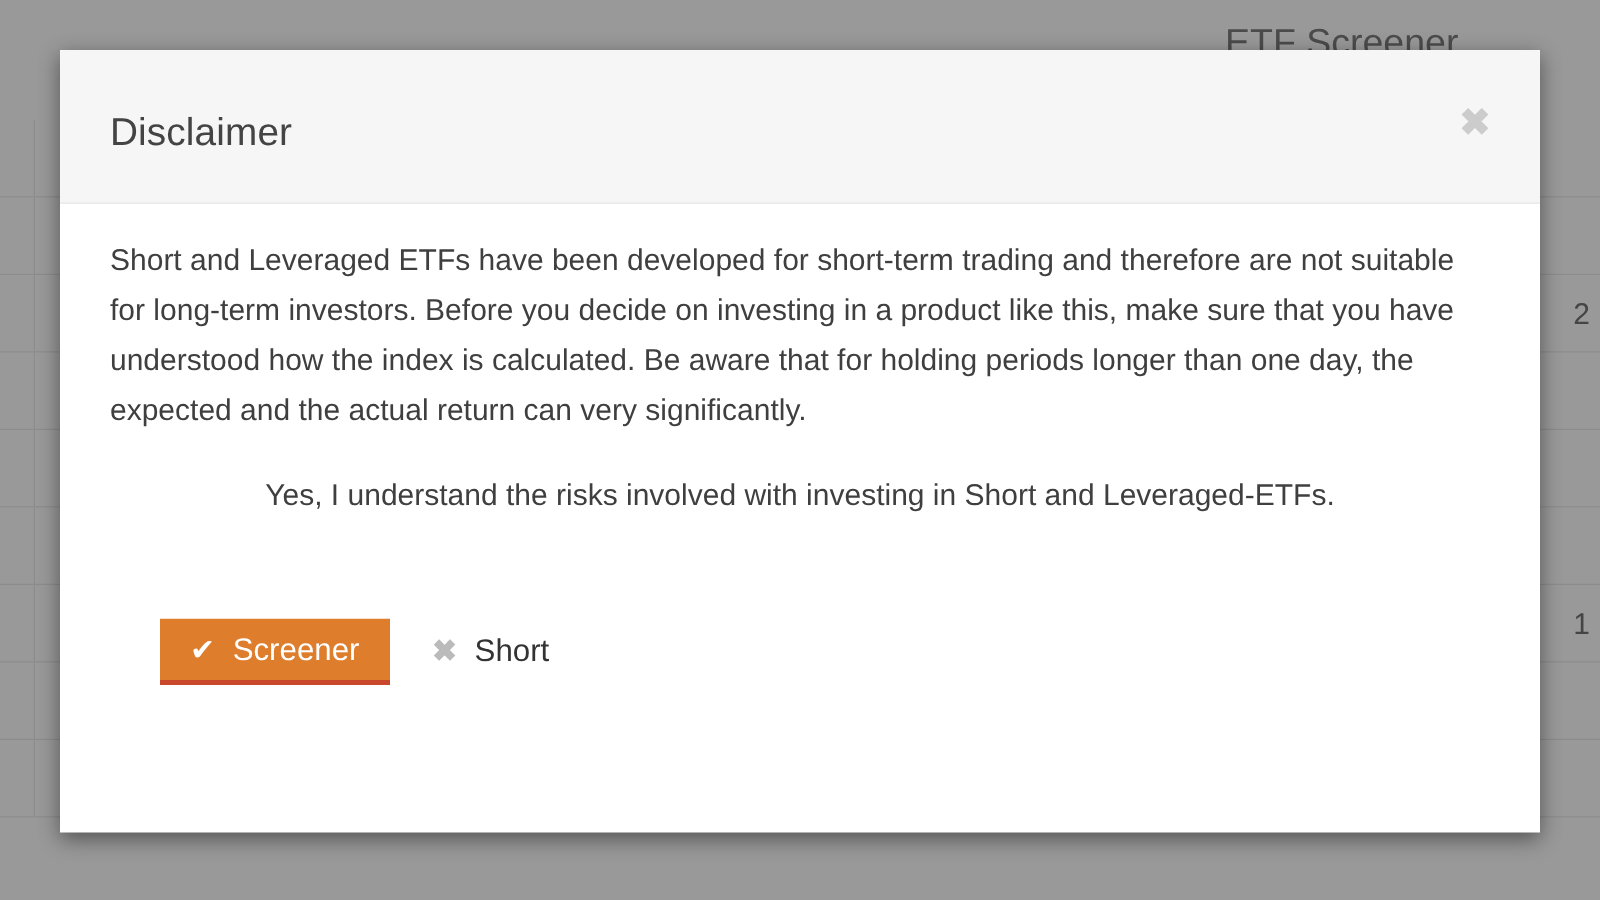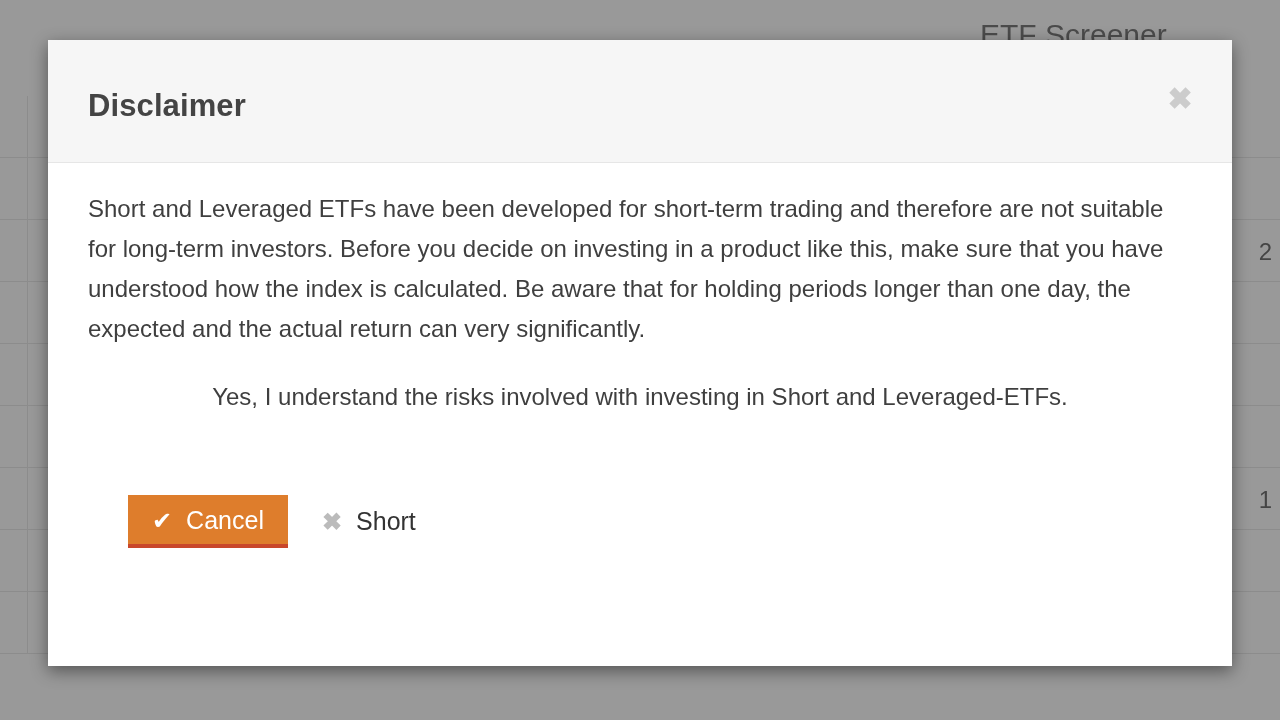--- a/index.html
+++ b/index.html
@@ -107,21 +107,21 @@
     border-bottom: 1px solid #e6e6e6;
     box-sizing: border-box;
     flex: none;
   }
 
   .modal-title {
     position: absolute;
     left: 40px;
     top: 48px;
     font-size: 31px;
-    font-weight: bold;
+    font-weight: normal;
     color: #444444;
     letter-spacing: 0.1px;
   }
 
   .modal-close {
     position: absolute;
     right: 34px;
     top: 41px;
     width: 36px;
     height: 36px;
@@ -269,21 +269,21 @@
       <div class="modal-close">✖</div>
     </div>
 
     <div class="modal-body">
       <p class="p-main">Short and Leveraged ETFs have been developed for short-term trading and therefore are not suitable for long-term investors. Before you decide on investing in a product like this, make sure that you have understood how the index is calculated. Be aware that for holding periods longer than one day, the expected and the actual return can very significantly.</p>
       <p class="p-risk">Yes, I understand the risks involved with investing in Short and Leveraged-ETFs.</p>
 
       <div class="modal-actions">
         <button class="btn-confirm">
           <span class="check-icon">✔</span>
-          <span>Cancel</span>
+          <span>Screener</span>
         </button>
         <button class="btn-cancel">
           <span class="x-icon">✖</span>
           <span>Short</span>
         </button>
       </div>
     </div>
 
   </div>
 </div>

